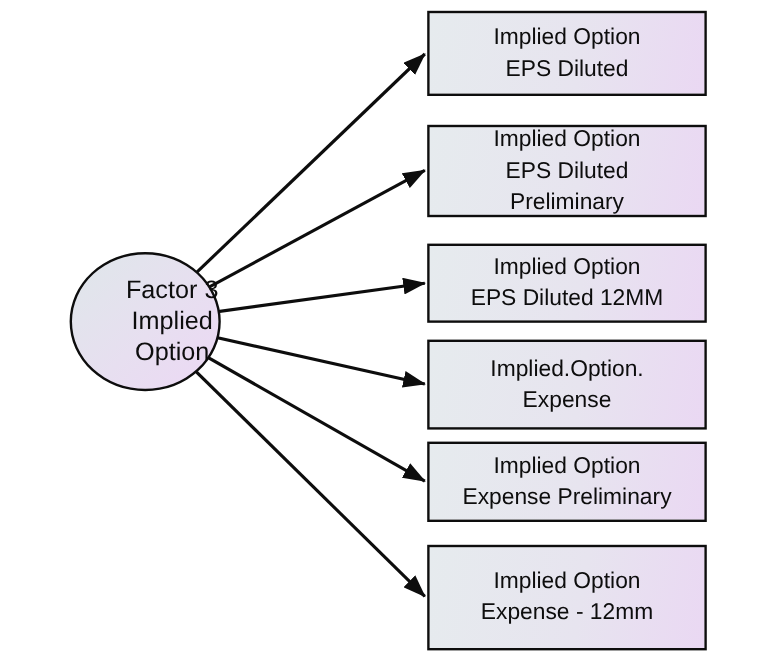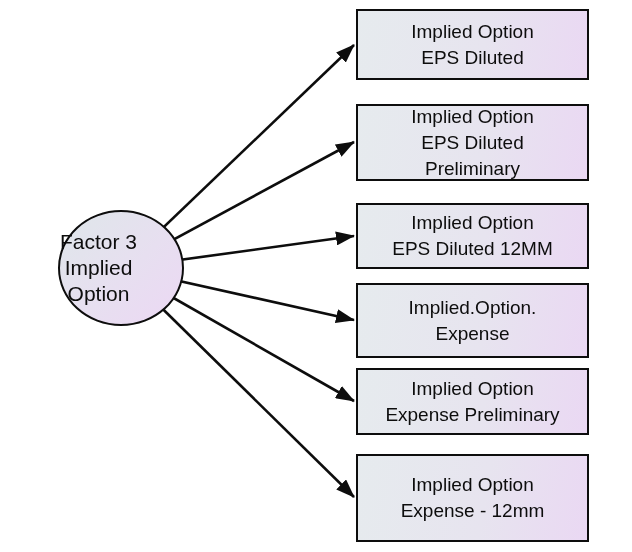--- a/index.html
+++ b/index.html
@@ -45,21 +45,21 @@
     left: 58px;
     top: 210px;
     width: 126px;
     height: 116px;
     box-sizing: border-box;
     border: 2.5px solid #0d0d0d;
     border-radius: 50%;
     background: linear-gradient(135deg, #dfe7ea 0%, #e7dff0 55%, #ecd8f4 100%);
     display: flex;
     align-items: center;
-    justify-content: flex-start;
+    justify-content: flex-end;
   }
   .factor-label {
     white-space: pre-line;
     text-align: center;
     font-size: 21px;
     line-height: 26px;
     color: #0d0d0d;
   }
   
   .nb-0 { top: 9px;   height: 71px; }

